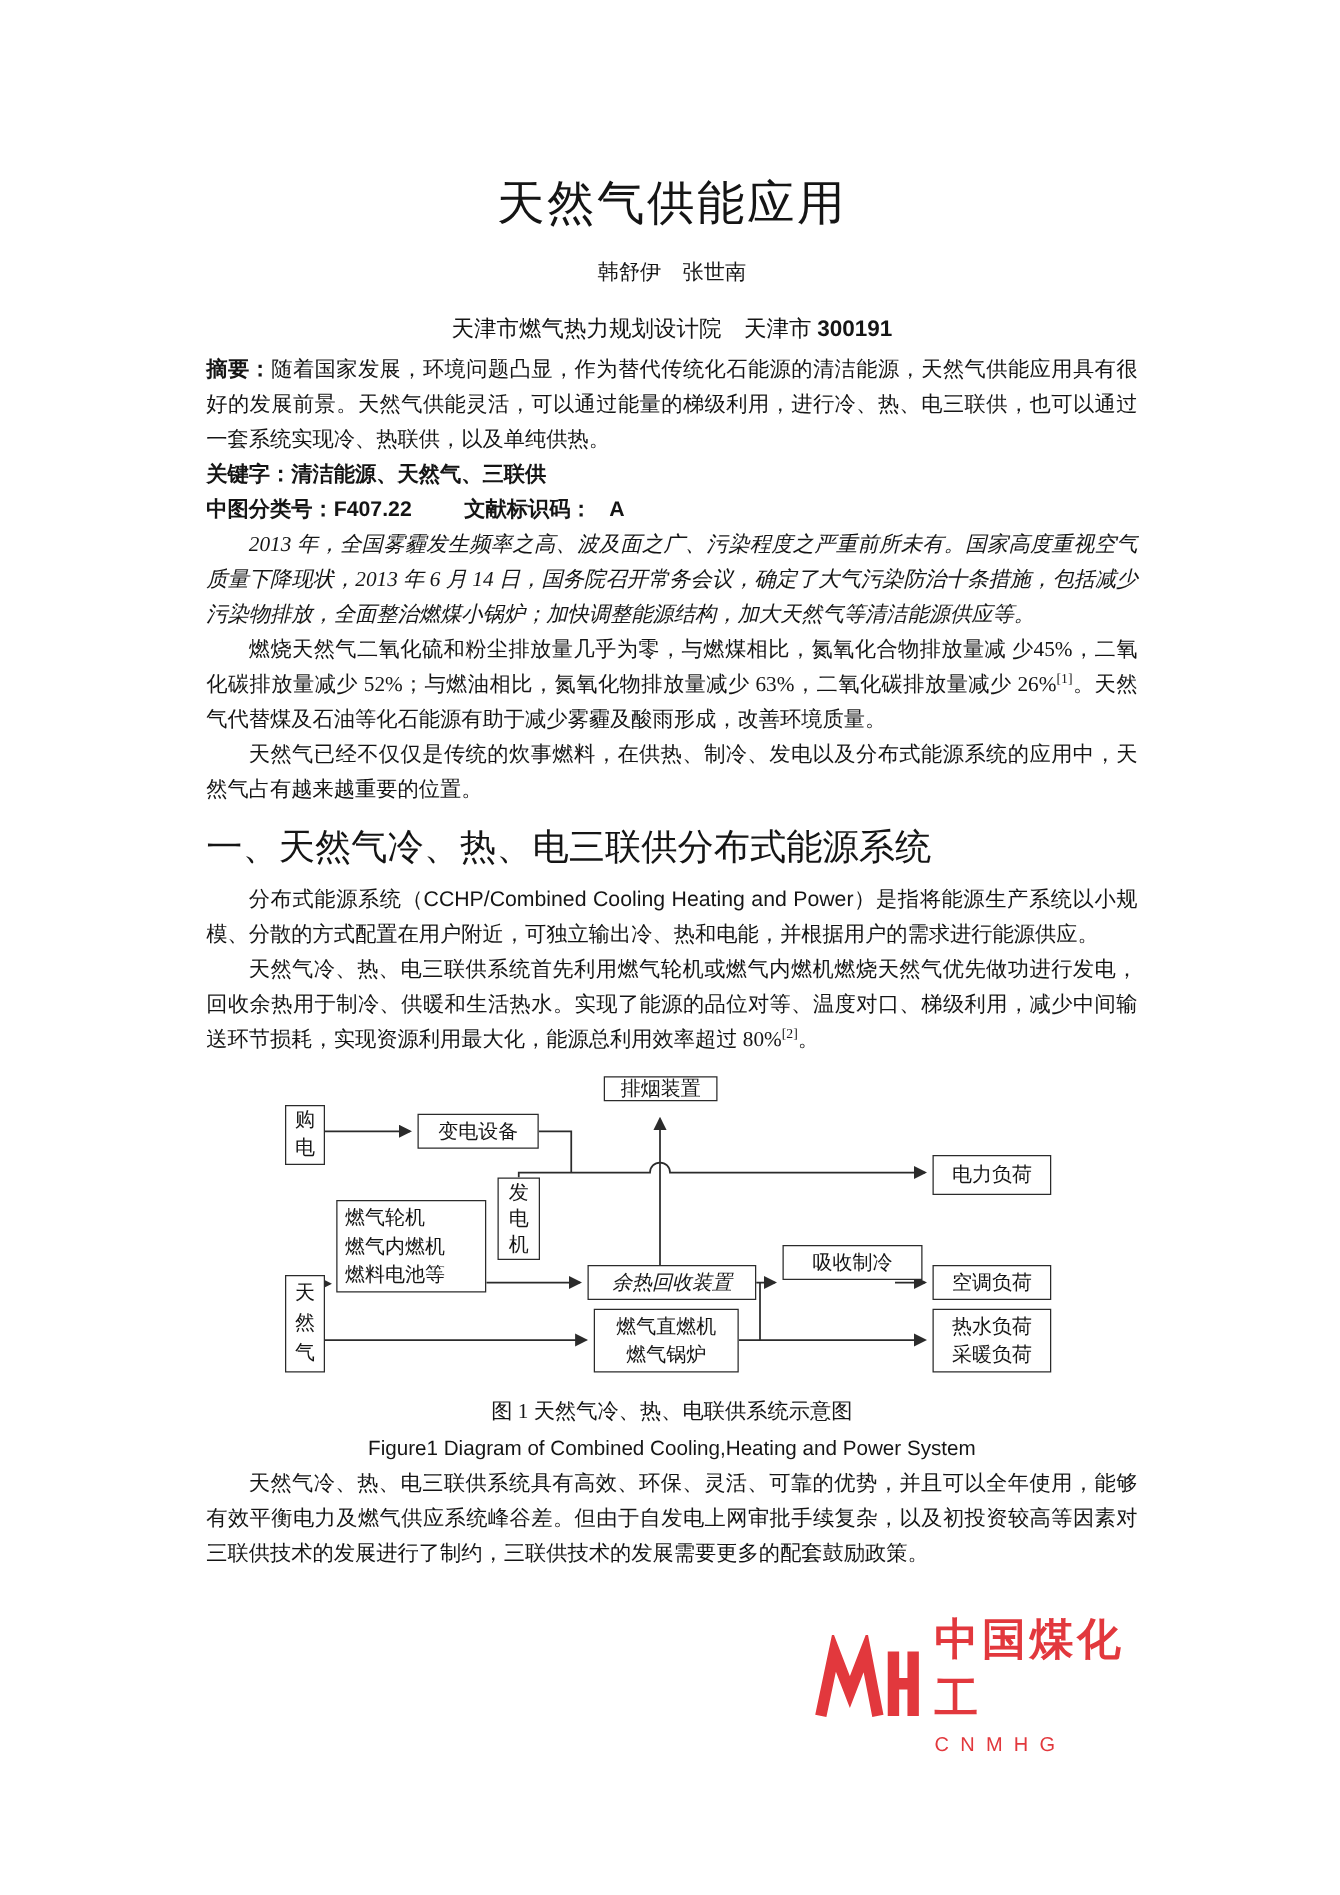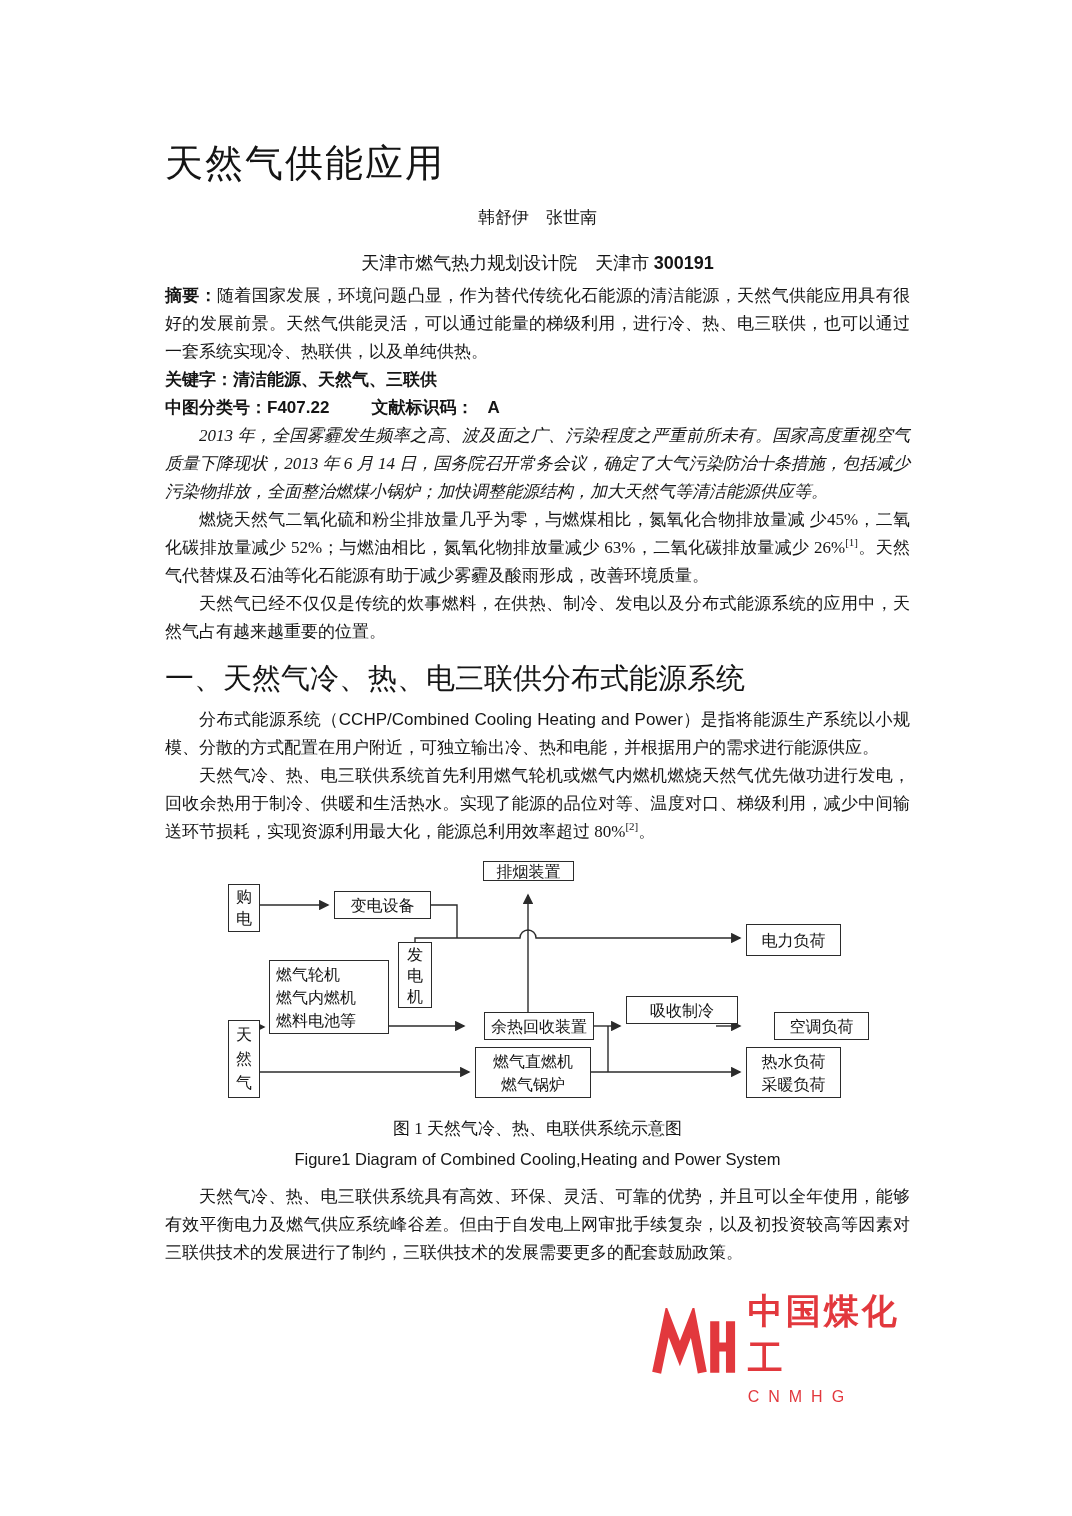--- a/index.html
+++ b/index.html
@@ -4,21 +4,21 @@
 <style>
   html,body{margin:0;padding:0;background:#9c9c9c;}
   .page{
     position:relative;
     width:1072px;height:1516px;
     margin:0 auto;background:#ffffff;
     font-family:"Liberation Serif","DejaVu Serif",serif;
     color:#151515;overflow:hidden;
   }
   .content{padding:138px 162px 0 165px;font-size:17px;line-height:28px;}
-  h1.title{font-size:38px;font-weight:400;margin:0;letter-spacing:2px;line-height:50px;}
+  h1.title{font-size:38px;font-weight:400;text-align:center;margin:0;letter-spacing:2px;line-height:50px;}
   .authors{text-align:center;font-size:17px;margin-top:16px;}
   .affiliation{text-align:center;font-size:18px;margin-top:17px;}
   .num{font-family:"Liberation Sans","DejaVu Sans",sans-serif;font-weight:bold;}
   .latin{font-family:"Liberation Sans","DejaVu Sans",sans-serif;}
   p{margin:0;text-align:justify;}
   p.abstract{margin-top:5px;}
   p.kw,p.clc{font-weight:bold;}
   .doc-label{margin-left:42px;}
   .doc-val{margin-left:14px;}
   .para{text-indent:2em;}
@@ -35,21 +35,21 @@
     font-size:16px;line-height:23px;
     display:flex;align-items:center;justify-content:center;
     text-align:center;white-space:pre-line;
   }
   .dbox.leftalign{justify-content:flex-start;text-align:left;padding-left:6px;}
   .dbox.v2{line-height:22px;}
   .dbox.v3g{line-height:21px;}
   .dbox.v3t{line-height:24px;}
   .figcap{text-align:center;margin-top:6px;font-size:17px;}
   .figcap-en{text-align:center;margin-top:2px;font-size:16.5px;font-family:"Liberation Sans","DejaVu Sans",sans-serif;}
-  .lastpara{margin-top:10px;}
+  .lastpara{margin-top:0;}
   
   .logo{
     position:absolute;left:650px;top:1298px;width:268px;height:98px;
     background:#fff;display:flex;align-items:center;z-index:5;
     font-family:"Liberation Sans","DejaVu Sans",sans-serif;
   }
   .logo-text{margin-left:8px;}
   .logo-cn{font-size:35px;font-weight:bold;letter-spacing:3px;}
   .logo-en{font-size:16px;letter-spacing:9px;margin-top:6px;}
 </style>
@@ -107,23 +107,23 @@
 电</div>
       <div class="dbox" style="left:169px;top:37px;width:97px;height:28px;">变电设备</div>
       <div class="dbox" style="left:318px;top:7px;width:91px;height:20px;">排烟装置</div>
       <div class="dbox" style="left:581px;top:70px;width:95px;height:32px;">电力负荷</div>
       <div class="dbox v3g" style="left:233px;top:88px;width:34px;height:66px;">发
 电
 机</div>
       <div class="dbox leftalign" style="left:104px;top:106px;width:120px;height:74px;">燃气轮机
 燃气内燃机
 燃料电池等</div>
-      <div class="dbox" style="left:319px;top:158px;width:110px;height:28px;">余热回收装置</div>
+      <div class="dbox" style="left:305px;top:158px;width:135px;height:28px;font-style:italic;">余热回收装置</div>
       <div class="dbox" style="left:461px;top:142px;width:112px;height:28px;">吸收制冷</div>
-      <div class="dbox" style="left:581px;top:158px;width:95px;height:28px;margin-left:28px;">空调负荷</div>
+      <div class="dbox" style="left:581px;top:158px;width:95px;height:28px;">空调负荷</div>
       <div class="dbox" style="left:310px;top:193px;width:116px;height:51px;">燃气直燃机
 燃气锅炉</div>
       <div class="dbox" style="left:581px;top:193px;width:95px;height:51px;">热水负荷
 采暖负荷</div>
       <div class="dbox v3t" style="left:63px;top:166px;width:32px;height:78px;">天
 然
 气</div>
     </div>
 
     <p class="figcap">图 1 天然气冷、热、电联供系统示意图</p>

